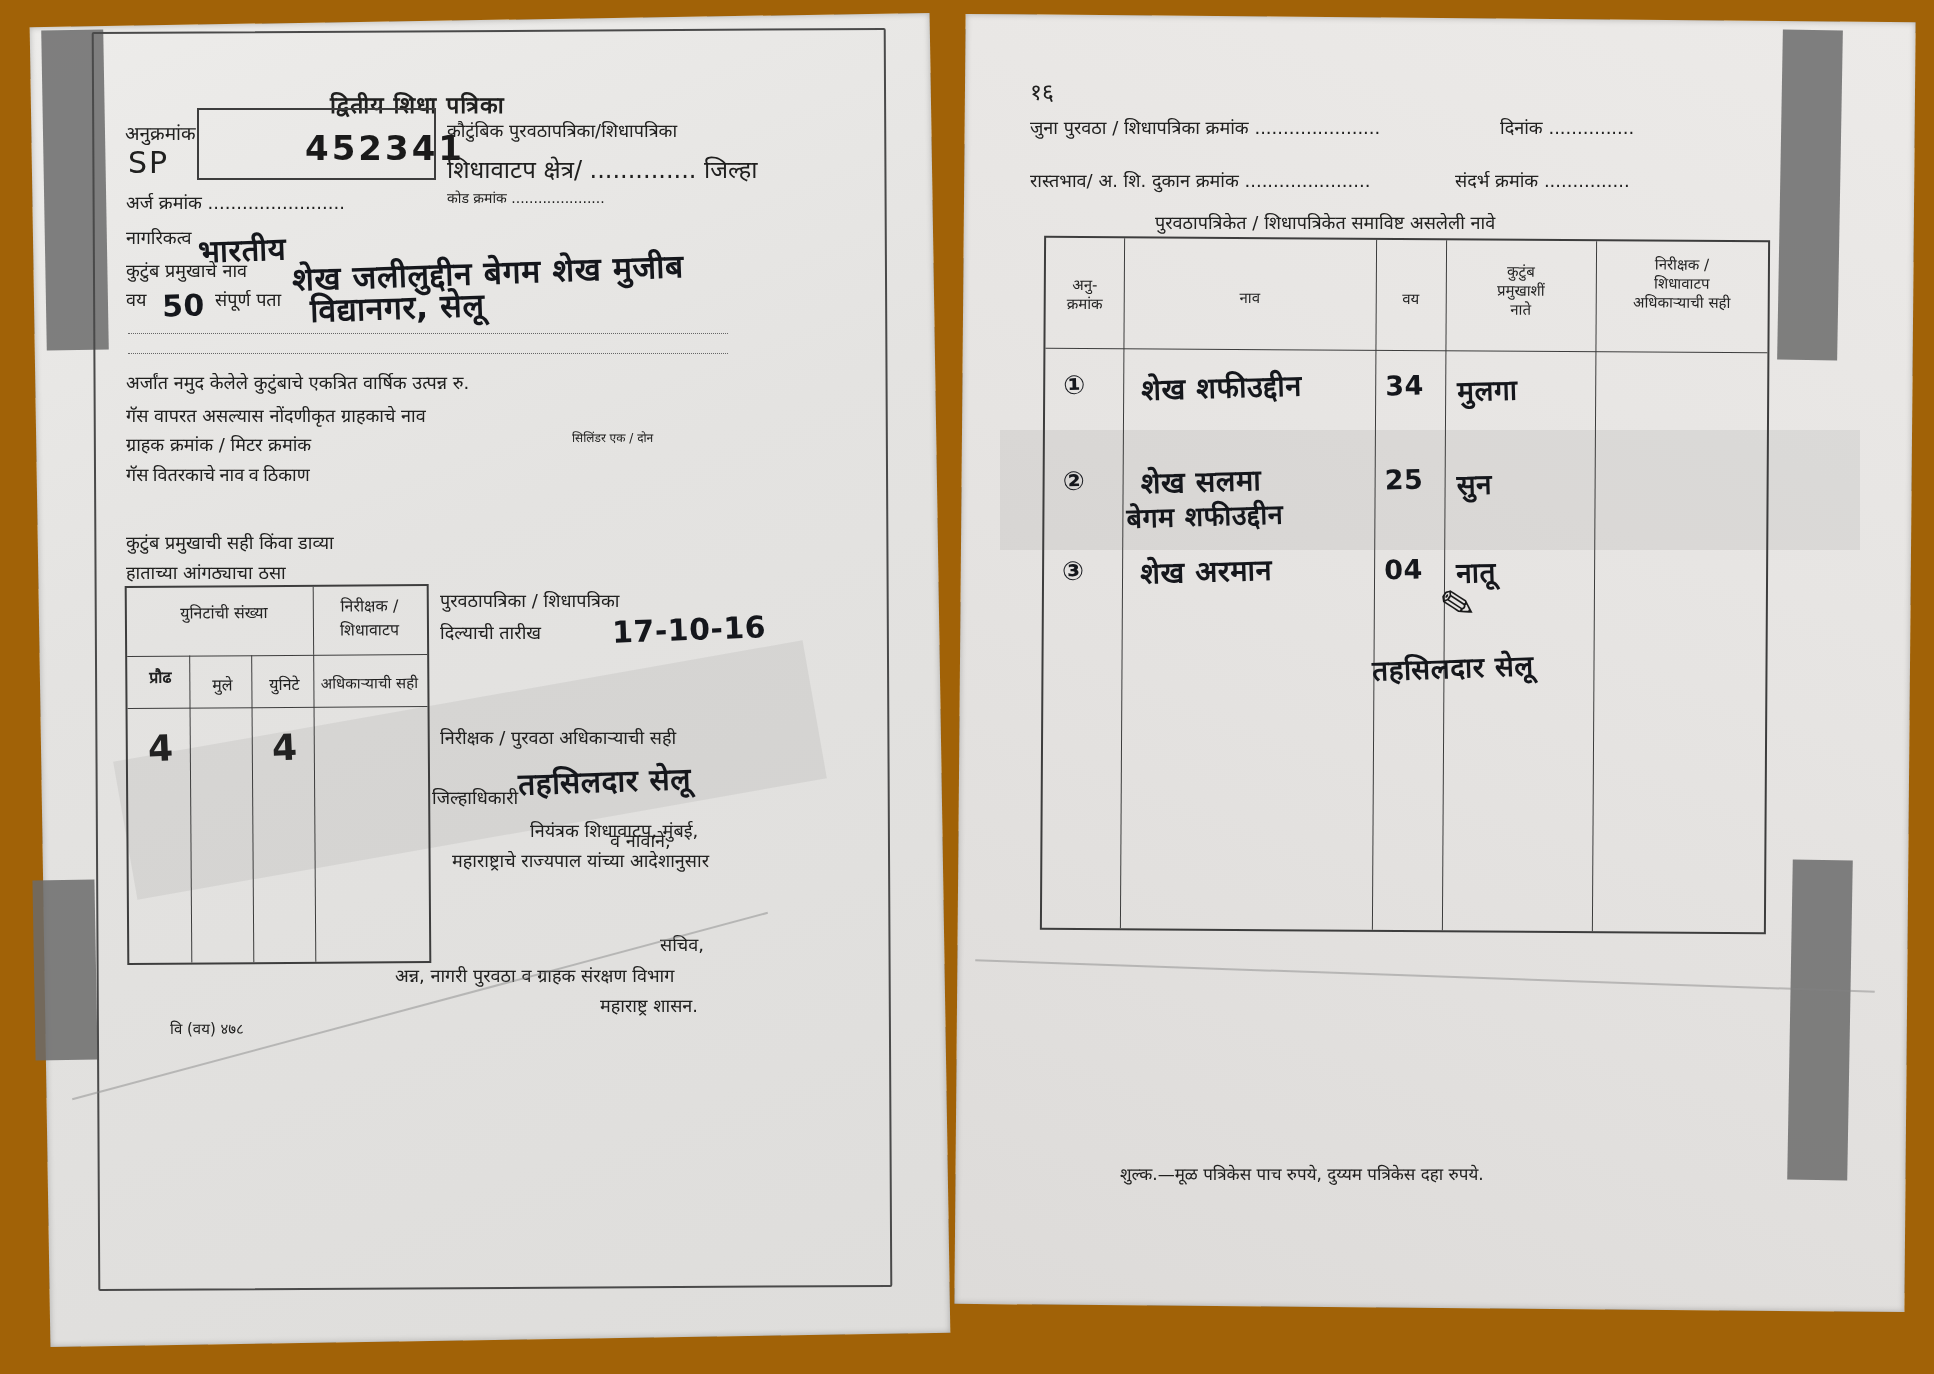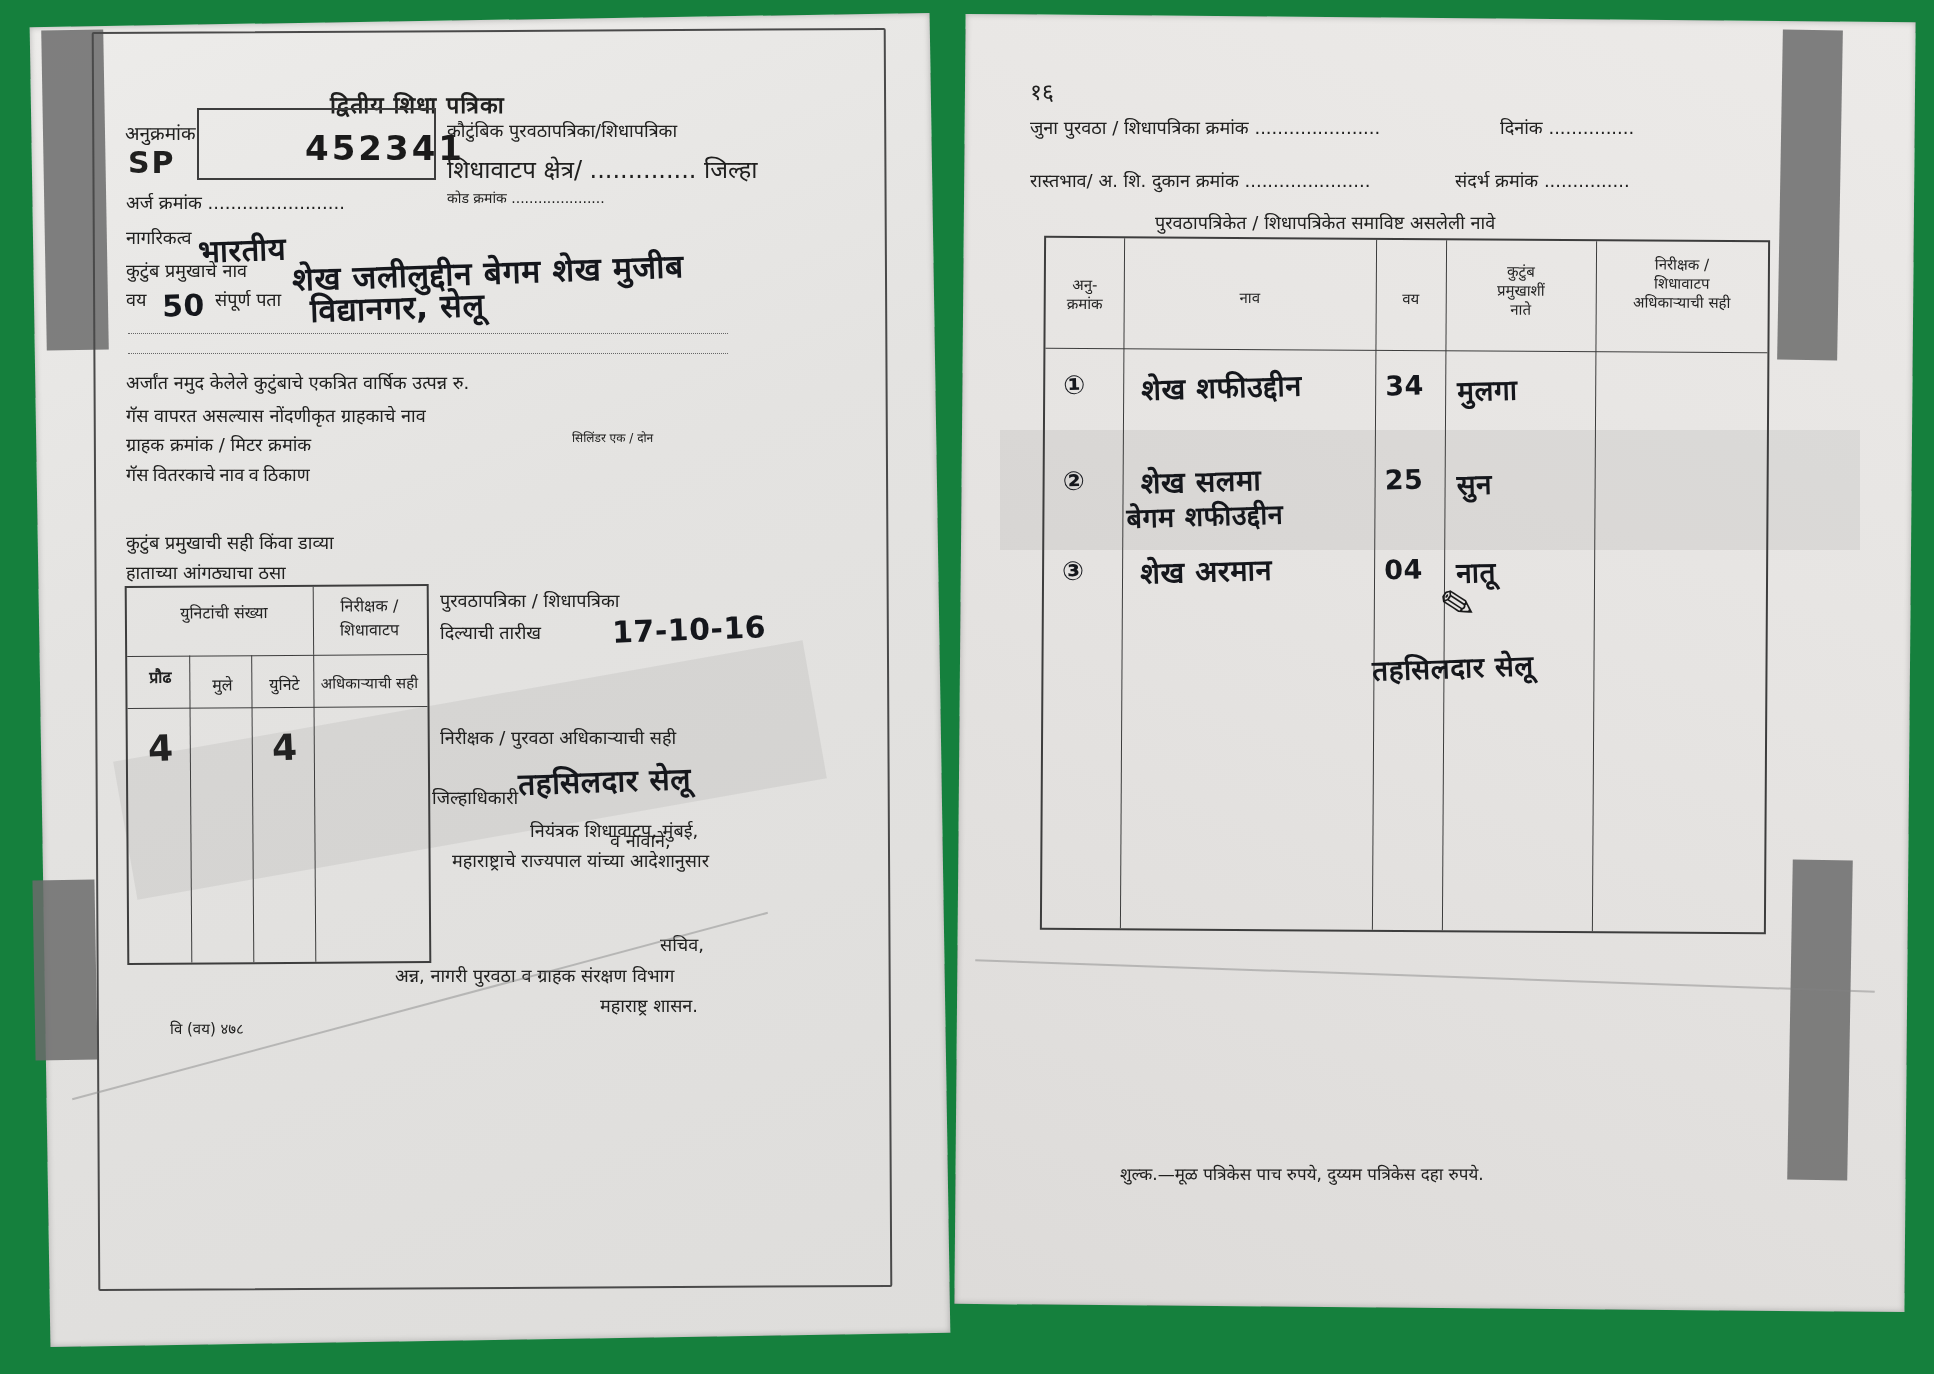--- a/index.html
+++ b/index.html
@@ -1,19 +1,19 @@
 <!DOCTYPE html>
 <html><head>
 <meta charset="utf-8">
 <style>
   html,body{margin:0;padding:0;background:#ffffff;}
   body{width:1934px;height:1374px;position:relative;overflow:hidden;font-family:"DejaVu Sans",sans-serif;}
 
   
-  #scan{position:absolute;inset:0;background:#15803d;}
+  #scan{position:absolute;inset:0;background:#a16207;}
 
   .paper{position:absolute;background:#e9e8e6;box-shadow:0 0 6px rgba(0,0,0,.25) inset;}
 
   
   #left-page{
     left:40px;top:20px;width:900px;height:1320px;
     background:linear-gradient(160deg,#edecea 0%,#e4e3e1 40%,#dedddb 100%);
     transform:rotate(-0.9deg);
   }
   
@@ -38,21 +38,21 @@
   }
 
   .ln{position:absolute;font-family:"DejaVu Sans",sans-serif;color:#20201f;white-space:nowrap;}
   .hand{font-family:"DejaVu Sans",sans-serif;color:#15171c;font-weight:700;
         transform:rotate(-2deg);letter-spacing:.5px;}
 
   
   #l-title{left:330px;top:88px;font-size:23px;font-weight:700;letter-spacing:1px;}
   #l-anukramank{left:125px;top:120px;font-size:19px;}
   #sp-box{position:absolute;left:197px;top:108px;width:235px;height:68px;border:2px solid #3d3d3d;}
-  #sp-label{left:128px;top:145px;font-size:30px;font-weight:700;letter-spacing:2px;}
+  #sp-label{left:128px;top:145px;font-size:30px;font-weight:400;letter-spacing:2px;}
   #sp-number{left:305px;top:128px;font-size:34px;font-weight:700;letter-spacing:3px;color:#1a1a1a;}
 
   #l-r1{left:447px;top:118px;font-size:18px;}
   #l-r2{left:447px;top:152px;font-size:24px;}
   #l-r3{left:447px;top:188px;font-size:14px;}
   #l-arj{left:126px;top:190px;font-size:18px;}
   #l-nagrikatv{left:126px;top:225px;font-size:18px;}
   #l-kutumb{left:126px;top:258px;font-size:18px;}
   #l-vay{left:126px;top:287px;font-size:18px;}
   #l-patta{left:215px;top:287px;font-size:18px;}

